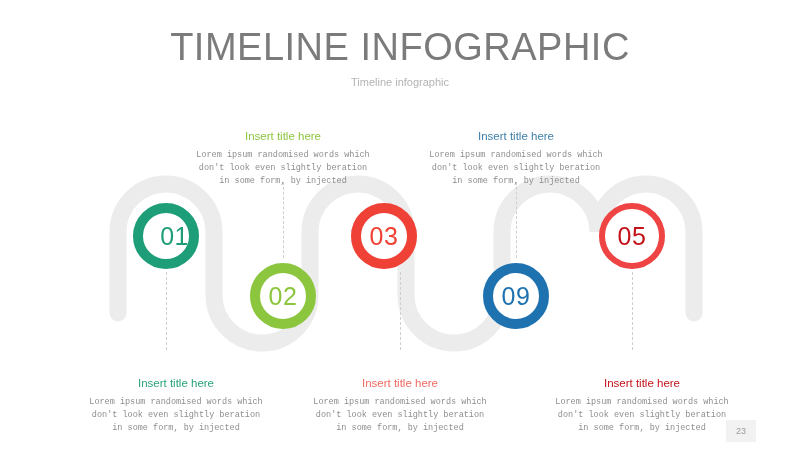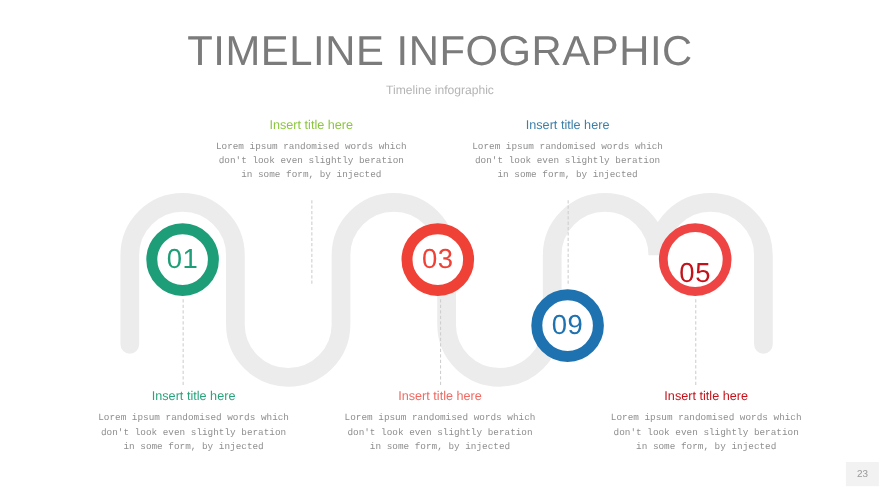--- a/index.html
+++ b/index.html
@@ -81,39 +81,40 @@
     line-height: 1;
     letter-spacing: 0.5px;
     user-select: none;
   }
 
   
   .text-block {
     position: absolute;
     width: 180px;
     text-align: center;
+    margin-top: 22px;
   }
   .block-title {
     font-size: 11.5px;
     font-weight: 400;
     margin: 0 0 5px 0;
     line-height: 1.2;
   }
   .block-body {
     font-size: 8.5px;
     line-height: 1.55;
     color: #8e8e8e;
     margin: 0;
     font-family: Liberation Mono, monospace;
   }
 
   
   #page-badge {
     position: absolute;
-    left: 769px;
+    left: 726px;
     top: 420px;
     width: 30px;
     height: 22px;
     background: #f2f2f2;
     display: flex;
     align-items: center;
     justify-content: center;
     font-size: 9px;
     color: #9a9a9a;
   }
@@ -142,34 +143,37 @@
              A 48 48 0 0 1 694 232
              L 694 313" fill="none" stroke="#ececec" stroke-width="17" stroke-linecap="round"></path>
   </svg>
 
   <div class="leader" style="left:166px; top:272px; height:78px;"></div>
   <div class="leader" style="left:283px; top:182px; height:76px;"></div>
   <div class="leader" style="left:400px; top:272px; height:78px;"></div>
   <div class="leader" style="left:516px; top:182px; height:76px;"></div>
   <div class="leader" style="left:632px; top:272px; height:78px;"></div>
 
-  <div class="node-circle" style="left:133px; top:203px; width:66px; height:66px; border:10px solid #1e9e78;">
+  <div class="node-circle" style="left:133px; top:203px; width:66px; height:66px; border:10px solid #1e9e78;justify-content:flex-end;">
     <span class="node-number" style="color:#1e9e78;">01</span>
   </div>
 
-
-  <div class="node-circle" style="left:365px; top:203px; width:66px; height:66px; border:10px solid #ef4136;">
+  <div class="node-circle" style="left:250px; top:263px; width:66px; height:66px; border:10px solid #8cc63f;">
+    <span class="node-number" style="color:#8cc63f;">02</span>
+  </div>
+
+  <div class="node-circle" style="left:351px; top:203px; width:66px; height:66px; border:10px solid #ef4136;">
     <span class="node-number" style="color:#ef4136;">03</span>
   </div>
 
   <div class="node-circle" style="left:483px; top:263px; width:66px; height:66px; border:10px solid #1f72b0;">
     <span class="node-number" style="color:#1f72b0;">09</span>
   </div>
 
-  <div class="node-circle" style="left:599px; top:203px; width:66px; height:66px; border:8px solid #ef4444;align-items:flex-end;">
+  <div class="node-circle" style="left:599px; top:203px; width:66px; height:66px; border:6px solid #ef4444;">
     <span class="node-number" style="color:#c4121a;">05</span>
   </div>
 
   <div class="text-block" style="left:193px; top:108px;">
     <p class="block-title" style="color:#8cc63f;">Insert title here</p>
     <p class="block-body">Lorem ipsum randomised words which don't look even slightly beration in some form, by injected</p>
   </div>
 
   <div class="text-block" style="left:426px; top:108px;">
     <p class="block-title" style="color:#3d7fa8;">Insert title here</p>

